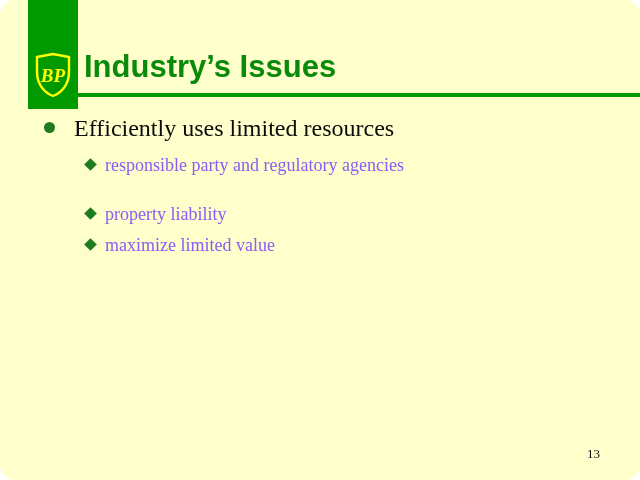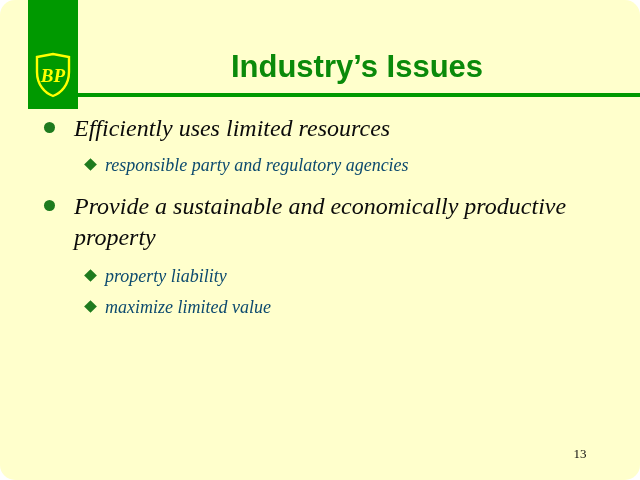--- a/index.html
+++ b/index.html
@@ -50,35 +50,33 @@
     top: 47px;
     width: 546px;
     height: 44px;
     font-family: "Liberation Sans", "DejaVu Sans", sans-serif;
     font-size: 31px;
     font-weight: bold;
     color: #0a8a0a;
     letter-spacing: 0px;
     line-height: 40px;
     white-space: nowrap;
-    text-align: center;
   }
 
   
   #body {
     position: absolute;
     left: 0;
     top: 113px;
     width: 640px;
     height: 320px;
   }
   .bullet-row {
     position: relative;
     display: block;
-    font-style: italic;
   }
   .lvl1 {
     margin: 0 0 0 0;
     padding: 0 0 0 0;
   }
   .lvl1 .marker {
     position: absolute;
     left: 44px;
     top: 9px;
     width: 11px;
@@ -102,42 +100,42 @@
     height: 9px;
     background: #1e7b1e;
     transform: rotate(45deg);
   }
   .lvl2 .text {
     display: block;
     margin-left: 105px;
     margin-right: 40px;
     font-size: 18px;
     line-height: 24px;
-    color: #0c4a6e;
+    color: #8b5cf6;
   }
   .gap-a { height: 9px; }
   .gap-b { height: 11px; }
   .gap-c { height: 14px; }
   .gap-d { height: 7px; }
 
   
   #footer-date {
     position: absolute;
     left: 52px;
     top: 448px;
     font-size: 12px;
     color: #0b0b0b;
     white-space: nowrap;
   }
   #footer-page {
     position: absolute;
     left: 560px;
     top: 446px;
     width: 40px;
-    text-align: center;
+    text-align: right;
     font-size: 13px;
     color: #0b0b0b;
   }
 </style>
 </head>
 <body>
 
 <div id="slide">
 
   <div id="header-band"></div>
@@ -161,24 +159,20 @@
 
     <div class="gap-a"></div>
 
     <div class="bullet-row lvl2">
       <span class="marker"></span>
       <span class="text">responsible party and regulatory agencies</span>
     </div>
 
     <div class="gap-c"></div>
 
-    <div class="bullet-row lvl1">
-      <span class="marker"></span>
-      <span class="text">Provide a sustainable and economically productive property</span>
-    </div>
 
     <div class="gap-b"></div>
 
     <div class="bullet-row lvl2">
       <span class="marker"></span>
       <span class="text">property liability</span>
     </div>
 
     <div class="gap-d"></div>
 

